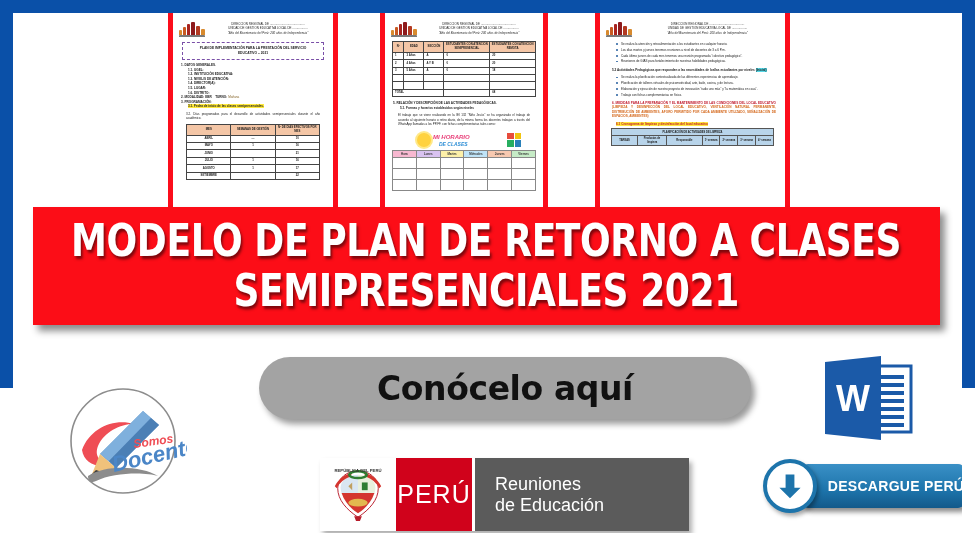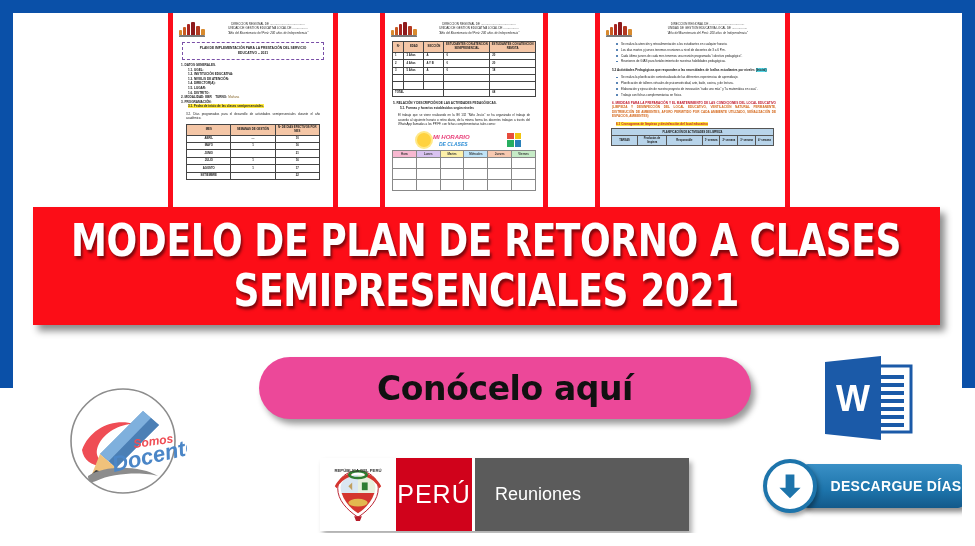--- a/index.html
+++ b/index.html
@@ -239,21 +239,21 @@
     transform: scaleX(.82);
     text-shadow: 2px 3px 3px rgba(0,0,0,.5);
     white-space: nowrap;
   }
 
   
   #cta-button {
     position: absolute;
     left: 246px; top: 344px;
     width: 492px; height: 62px;
-    background: #ec4899;
+    background: #a3a3a3;
     border-radius: 31px;
     box-shadow: 4px 5px 6px rgba(0,0,0,.4);
     display: flex; align-items: center; justify-content: center;
     cursor: pointer;
   }
   #cta-button .lbl {
     font-family: "DejaVu Sans", sans-serif;
     font-weight: bold;
     font-size: 33px;
     color: #111111;
@@ -718,26 +718,27 @@
           <text x="30" y="5" text-anchor="middle" font-family="'Liberation Sans',sans-serif" font-size="4.4" font-weight="bold" fill="#333">REPÚBLICA DEL PERÚ</text>
           <path d="M26,51 L34,51 L32,56 L28,56 Z" fill="#b81c2a"></path>
         </svg>
       </div>
       <div class="peru-cell">
         <span>PERÚ</span>
       </div>
       <div class="sep"></div>
       <div class="min-cell">
         <span>Reuniones</span>
+        <span>de Educación</span>
       </div>
     </div>
 
     <div id="download-button">
       <div class="pill">
-        <span>DESCARGUE DÍAS</span>
+        <span>DESCARGUE PERÚ</span>
       </div>
       <div class="circ">
         <svg viewBox="0 0 34 34" width="30" height="30">
           <polygon points="12,4 22,4 22,19 29,19 17,31 5,19 12,19" fill="#1d74ab"></polygon>
         </svg>
       </div>
     </div>
 
   </div>
 </div>

